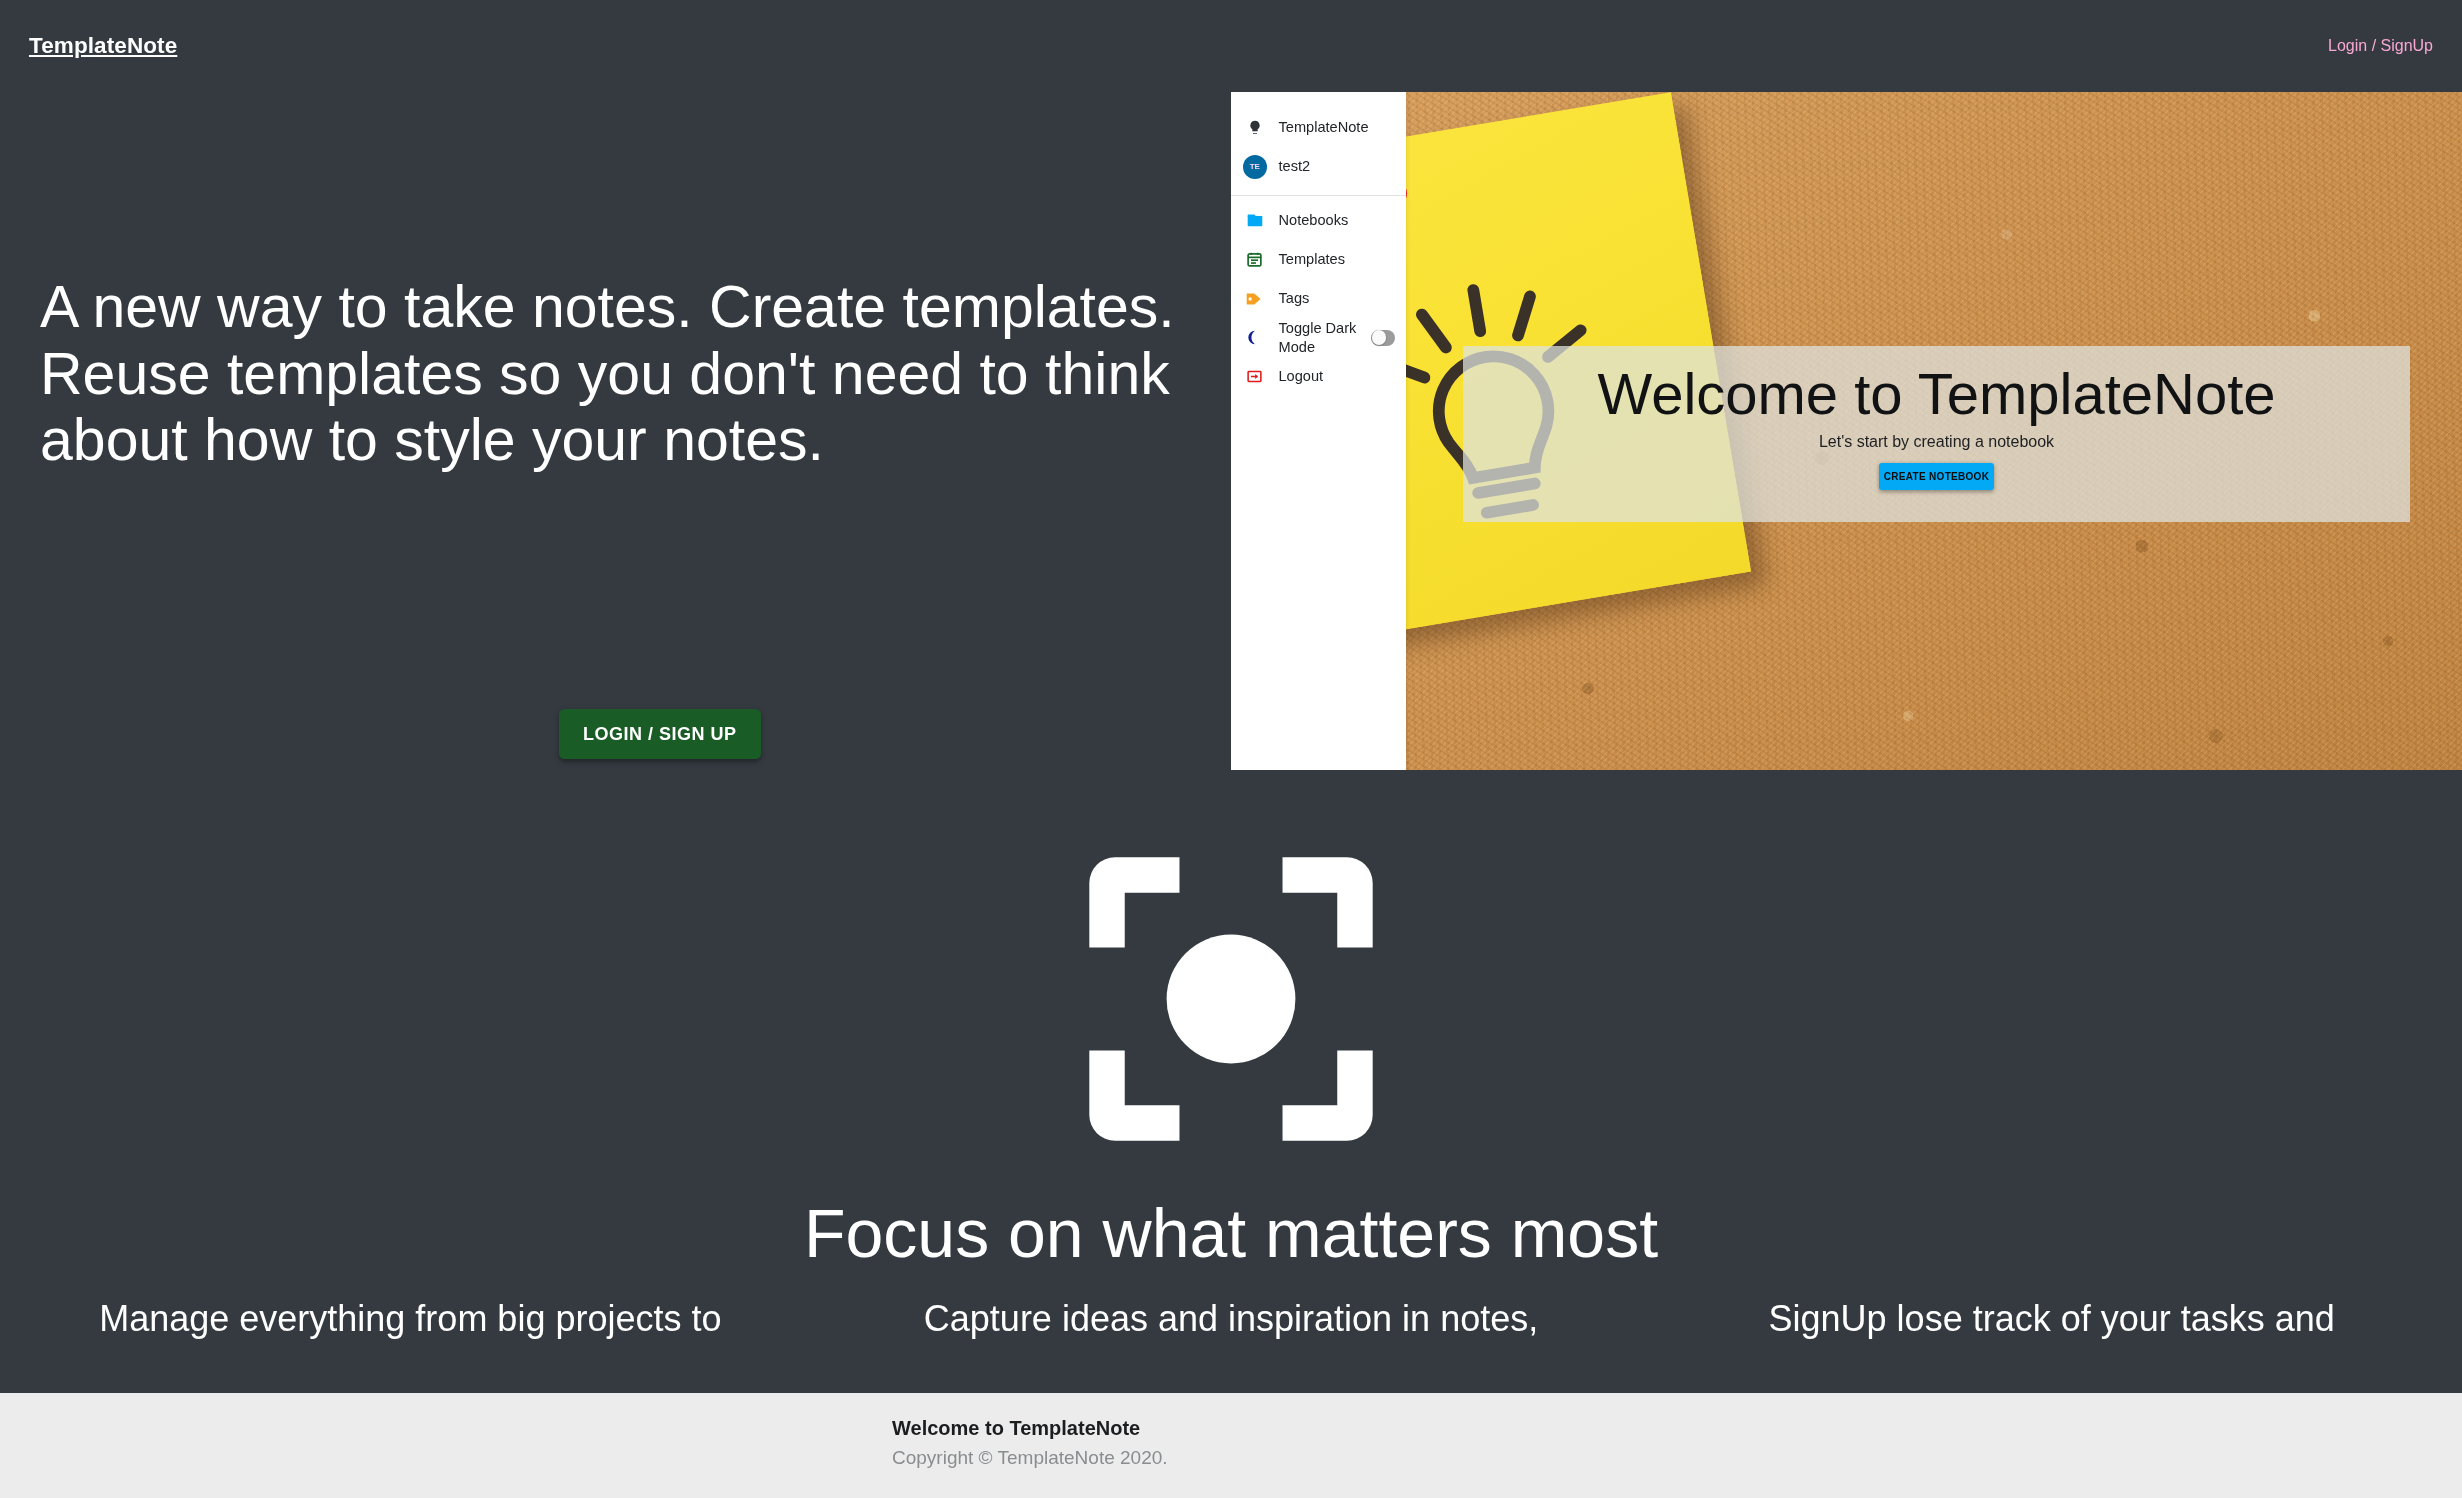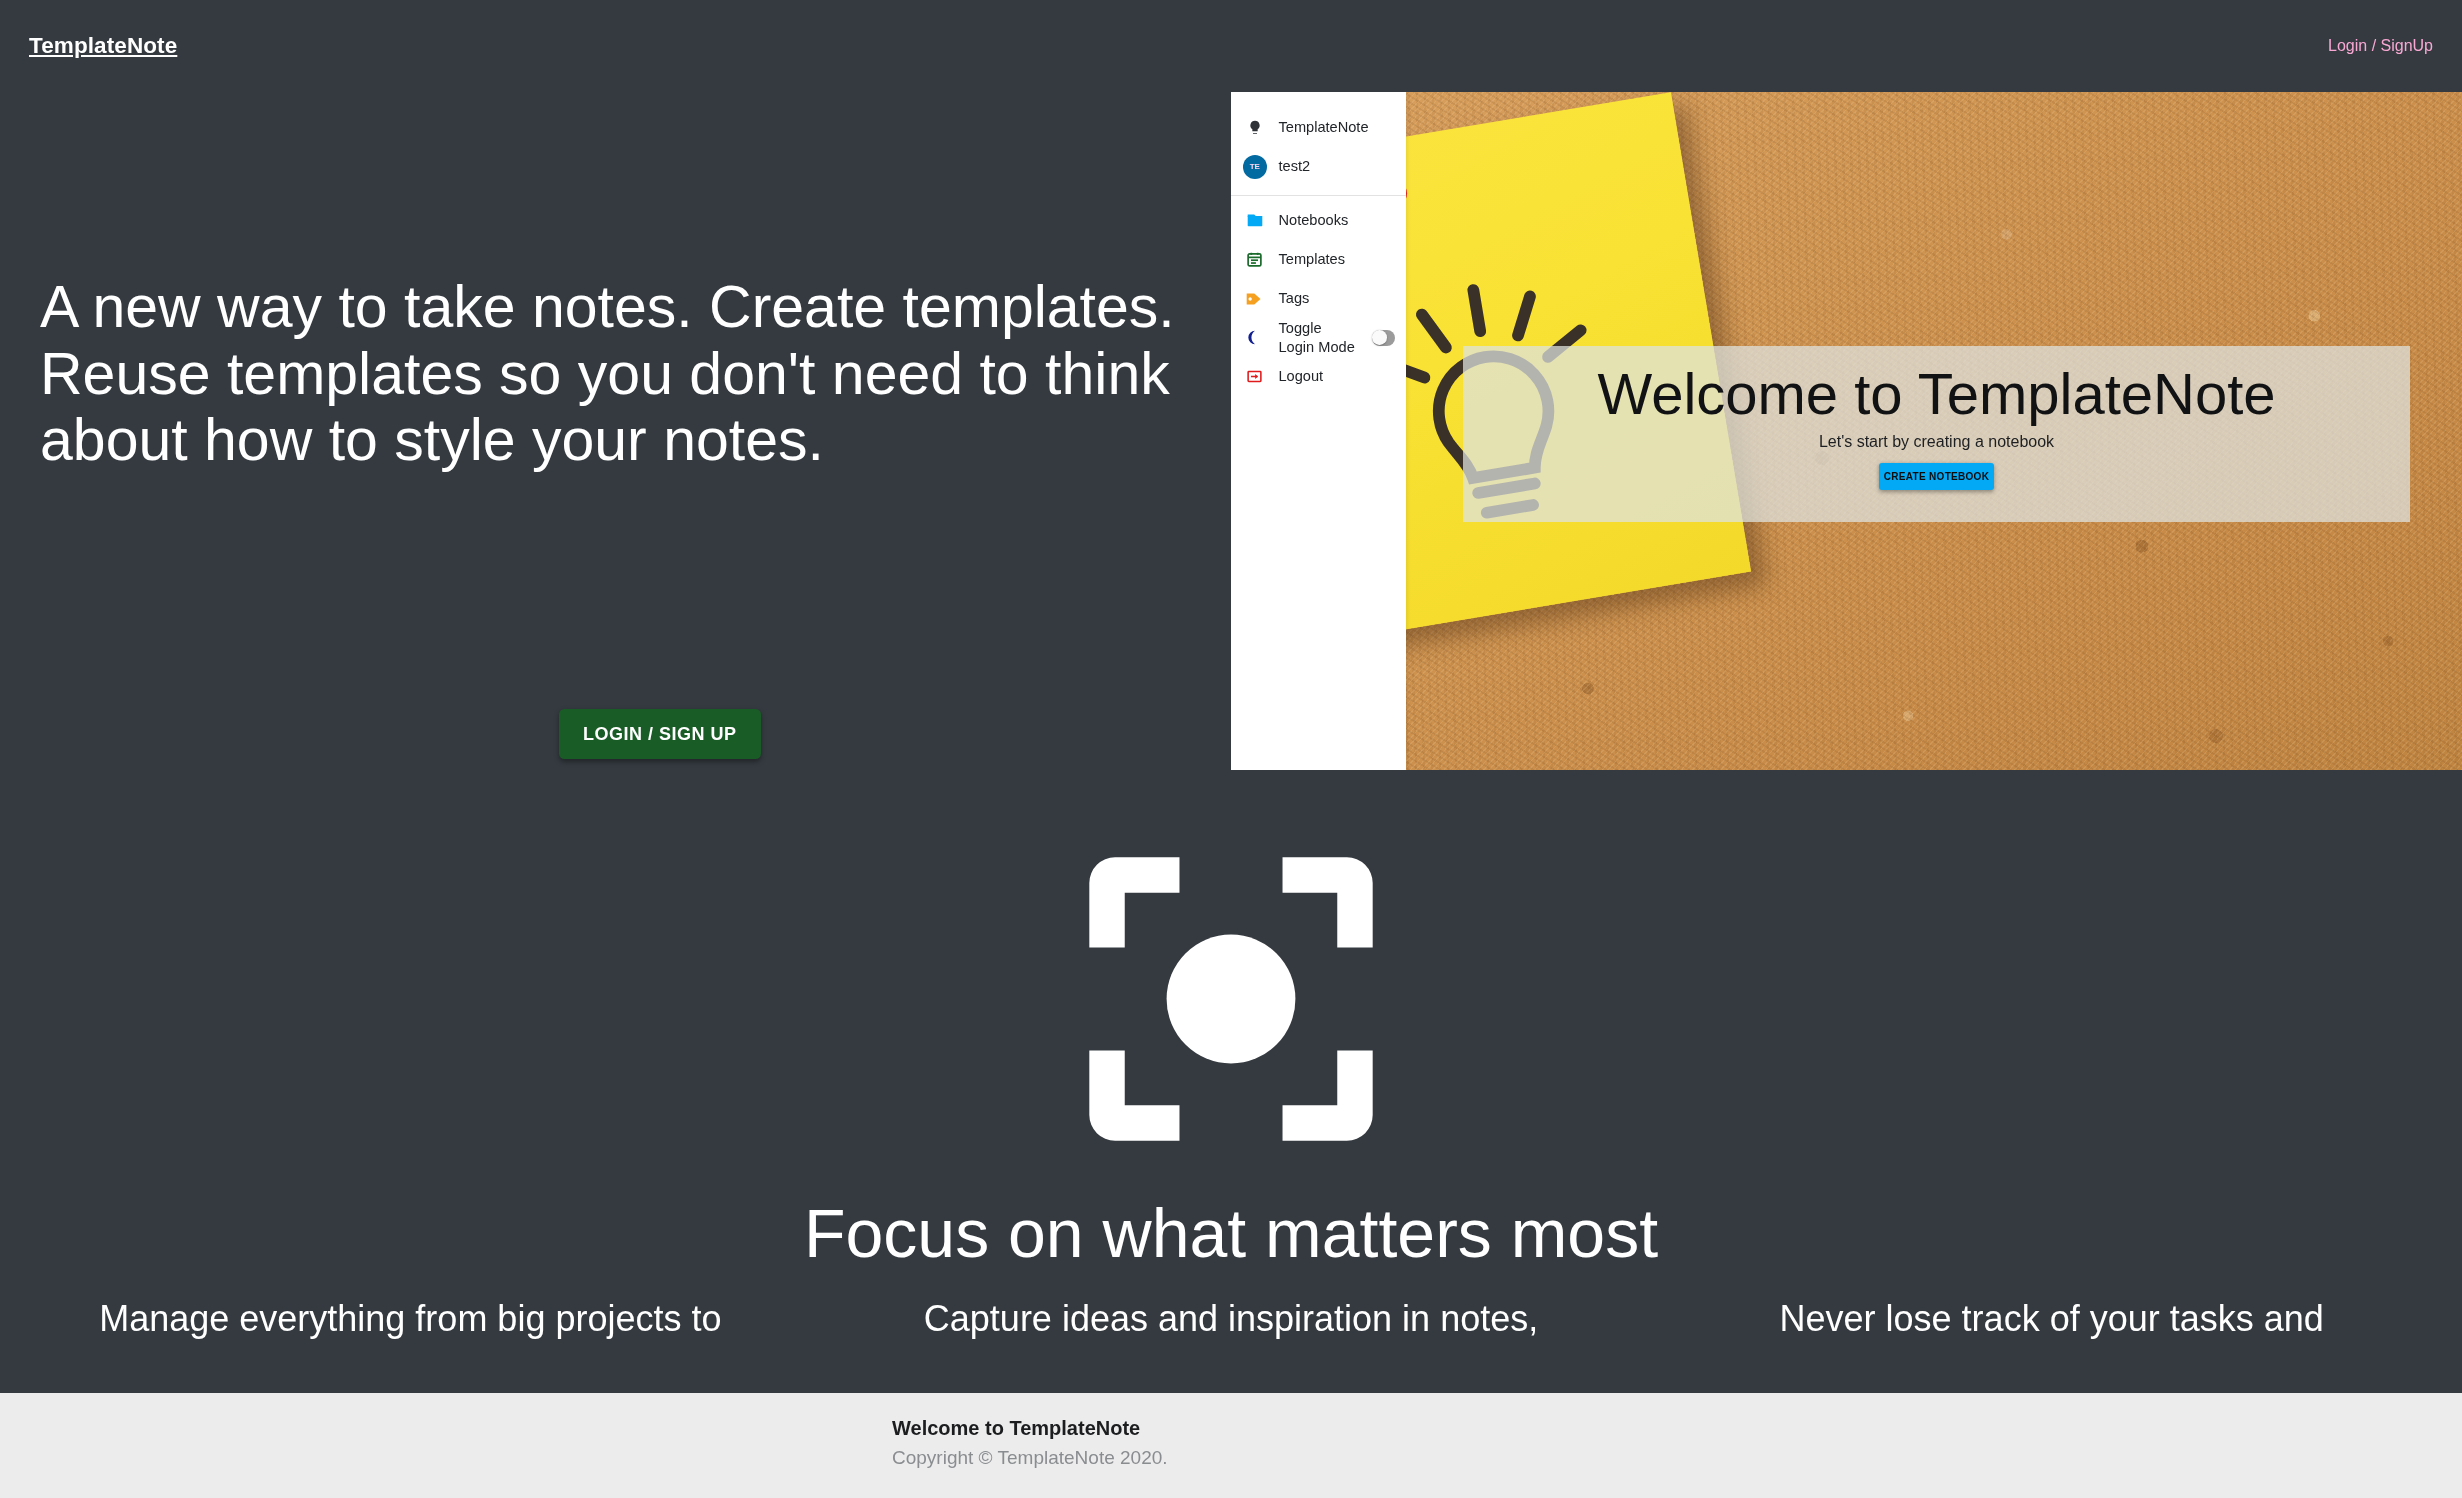--- a/index.html
+++ b/index.html
@@ -238,21 +238,21 @@
         </span>
         <span class="sb-label">Tags</span>
       </div>
 
       <div class="sb-row">
         <span class="sb-ico">
           <svg width="16" height="17" viewBox="0 0 24 24" fill="#111f8f">
             <path d="M12 2a10 10 0 1 0 0 20A12 12 0 0 1 12 2z"></path>
           </svg>
         </span>
-        <span class="sb-label">Toggle Login Mode</span>
+        <span class="sb-label">Toggle Dark Mode</span>
         <span class="sb-toggle"></span>
       </div>
 
       <div class="sb-row">
         <span class="sb-ico">
           <svg width="17" height="17" viewBox="0 0 24 24" fill="none" stroke="#e01b1b" stroke-width="2.2">
             <rect x="3" y="5" width="18" height="14" rx="1"></rect>
             <line x1="7" y1="12" x2="16" y2="12"></line>
             <polyline points="13,8.5 17,12 13,15.5" fill="#e01b1b" stroke="none"></polyline>
           </svg>
@@ -278,21 +278,21 @@
   <h2 class="focus-head">Focus on what matters most</h2>
 
   <div class="cols">
     <div class="col">
       <p class="col-text">Manage everything from big projects to</p>
     </div>
     <div class="col">
       <p class="col-text">Capture ideas and inspiration in notes,</p>
     </div>
     <div class="col">
-      <p class="col-text">Never lose track of your tasks and</p>
+      <p class="col-text">SignUp lose track of your tasks and</p>
     </div>
   </div>
 </div>
 
 <div class="footer">
   <div class="footer-title">Welcome to TemplateNote</div>
   <div class="footer-copy">Copyright © TemplateNote 2020.</div>
 </div>
 
 

